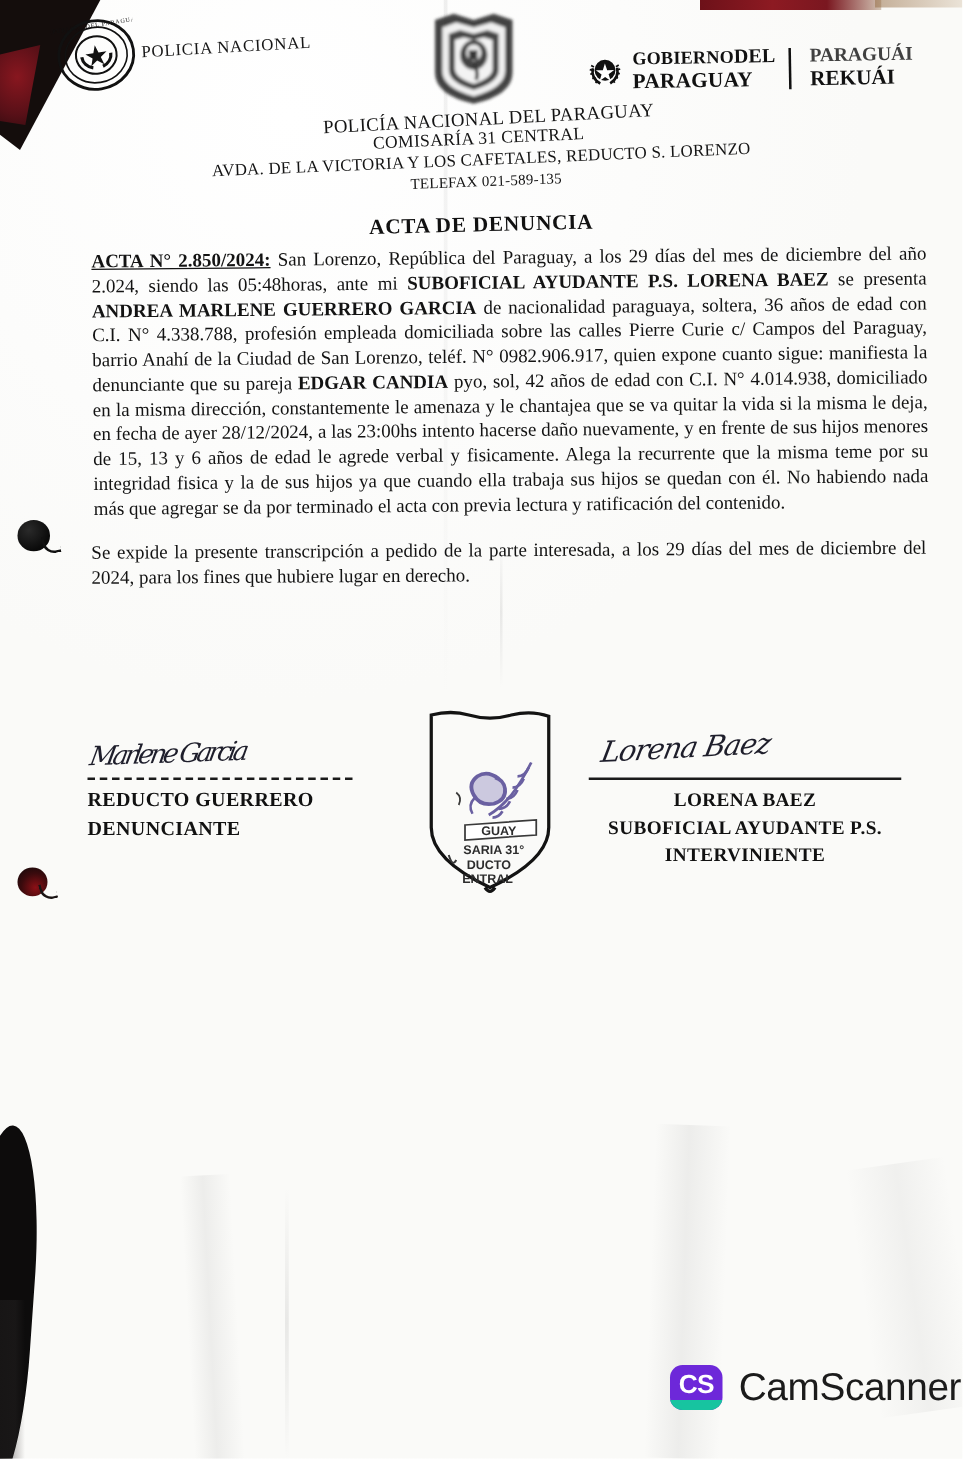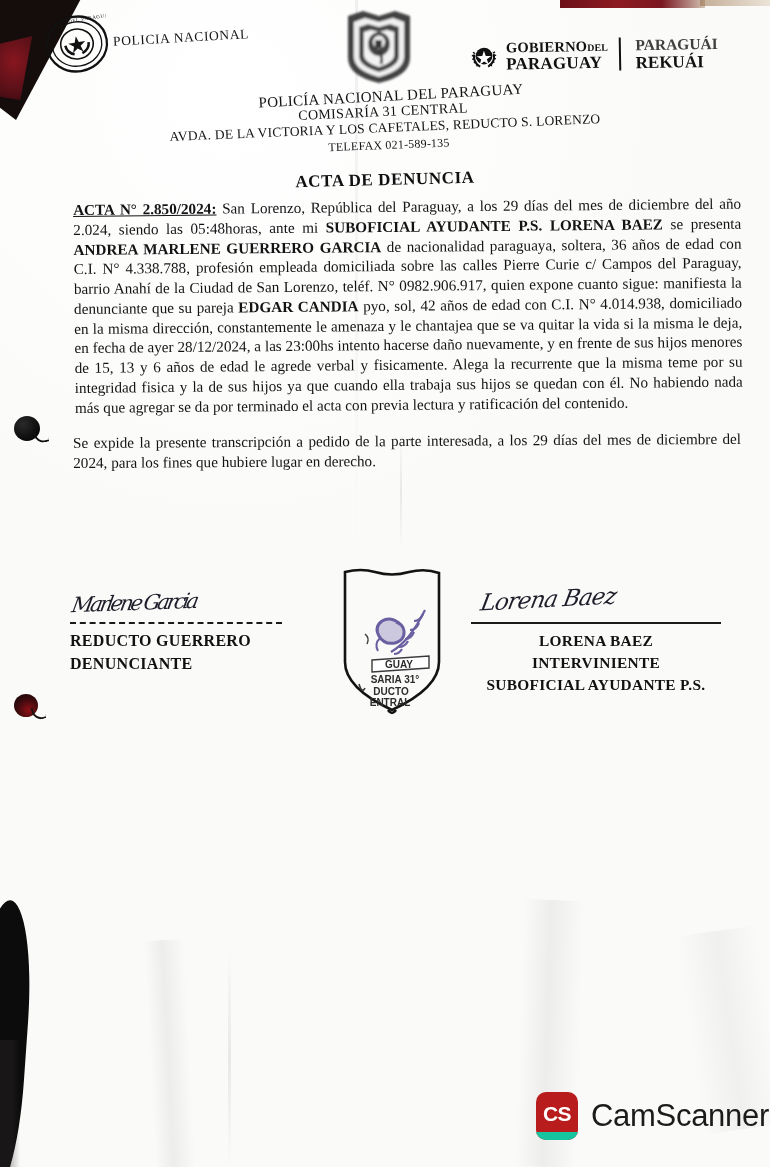--- a/index.html
+++ b/index.html
@@ -142,21 +142,21 @@
     display: flex; align-items: center; gap: 7px;
     transform: rotate(-1deg);
   }
   .gov-wreath { width: 30px; height: 30px; flex: none; }
   .gov-text { line-height: 1.0; }
   .gov-l1 {
     font-family: "Liberation Serif", serif;
     font-weight: bold; font-size: 14.5px; letter-spacing: .2px; color: #111;
     white-space: nowrap;
   }
-  .gov-l1 .small { font-size: 10px; letter-spacing: 0; }
+  .gov-l1 .small { font-size: 16px; letter-spacing: 0; }
   .gov-l2 {
     font-family: "Liberation Serif", serif;
     font-weight: bold; font-size: 17px; letter-spacing: .2px; color: #111;
     white-space: nowrap; margin-top: 1px;
   }
   .gov-div {
     width: 1.6px; height: 33px; background: #111; margin: 0 8px 0 4px; flex: none;
   }
   .gov-right { line-height: 1.0; }
   .gov-r1 { font-family: "Liberation Serif", serif; font-weight: bold; font-size: 15.5px; color: #404040; white-space: nowrap; }
@@ -259,23 +259,23 @@
     width: 118px; height: 150px;
   }
 
   
   .cam {
     position: absolute;
     left: 536px; top: 1092px;
     display: flex; align-items: center; gap: 13px;
   }
   .cam-badge {
-    width: 42px; height: 48px;
+    width: 42px; height: 36px;
     border-radius: 10px;
-    background: #b91c1c;
+    background: #6d28d9;
     position: relative;
     overflow: hidden;
     display: flex; align-items: center; justify-content: center;
   }
   .cam-badge .cs {
     color: #ffffff;
     font-family: "Liberation Sans", sans-serif;
     font-weight: bold;
     font-size: 21px;
     letter-spacing: -0.5px;
@@ -425,22 +425,22 @@
       <path d="M32 68 q5 4 2 10" fill="none" stroke="#3a3a3a" stroke-width="1.4"></path>
     </svg>
   </div>
 
   <div class="sig-block sig-right">
     <div class="sig-line-solid">
       <span class="handwriting hw-right">Lorena Baez</span>
     </div>
     <div class="sig-names">
       <div>LORENA BAEZ</div>
+      <div>SUBOFICIAL AYUDANTE P.S.</div>
       <div>INTERVINIENTE</div>
-      <div>SUBOFICIAL AYUDANTE P.S.</div>
     </div>
   </div>
 
   <div class="cam">
     <div class="cam-badge">
       <span class="cs">CS</span>
       <span class="bar"></span>
     </div>
     <div class="cam-text">CamScanner</div>
   </div>

